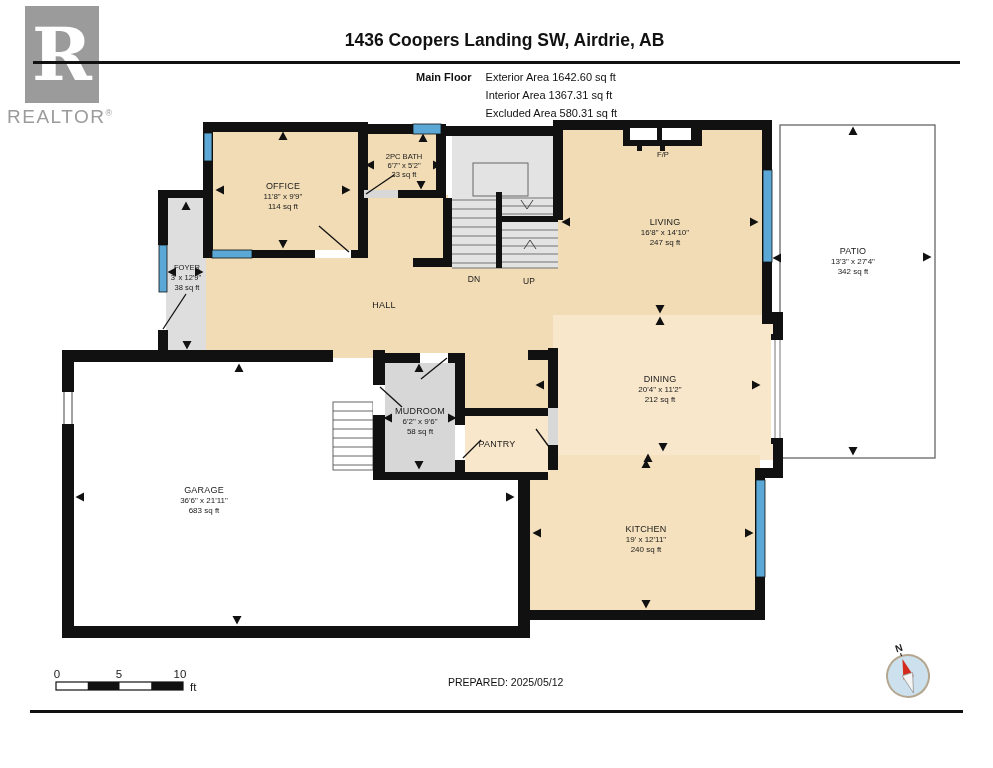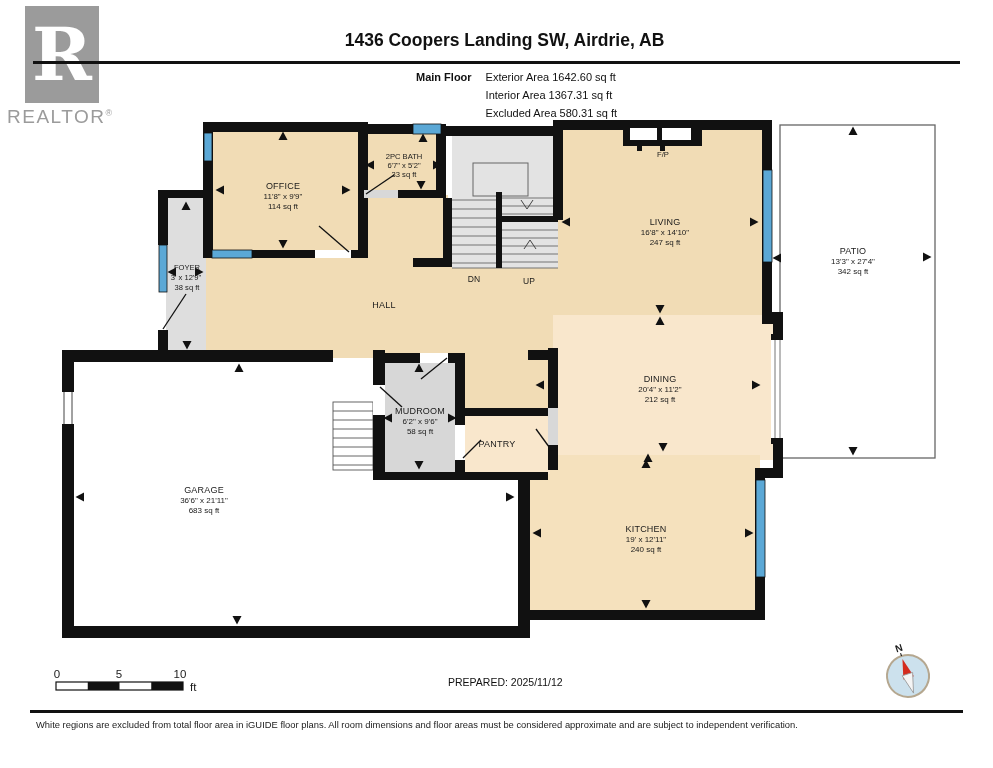--- a/index.html
+++ b/index.html
@@ -297,16 +297,15 @@
 
     <g transform="translate(908,676) rotate(-18)">
       <circle r="21" fill="#CCE1ED" stroke="#B5A78F" stroke-width="2"></circle>
       <polygon points="0,-18 5.5,2 -5.5,2" fill="#D42B1E"></polygon>
       <polygon points="0,18 5.5,-2 -5.5,-2" fill="#F5F5F5" stroke="#999" stroke-width="0.8"></polygon>
       <line x1="0" y1="-24" x2="0" y2="-21" stroke="#111" stroke-width="1"></line>
       <text x="0" y="-26" text-anchor="middle" style="font-size:10px;font-weight:bold;">N</text>
     </g>
   </svg>
 
-  <div class="prepared">PREPARED: 2025/11/12</div>
+  <div class="prepared">PREPARED: 2025/05/12</div>
   <div class="bottom-line"></div>
-  <div class="disclaimer">White regions are excluded from total floor area in iGUIDE floor plans. All room dimensions and floor areas must be considered approximate and are subject to independent verification.</div>
 </div>
 
 </body></html>

